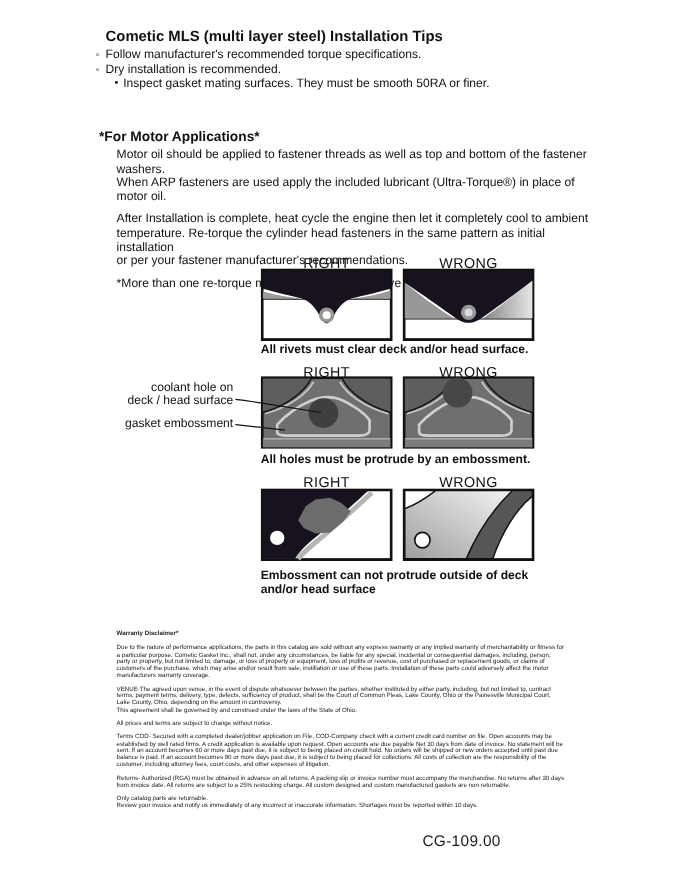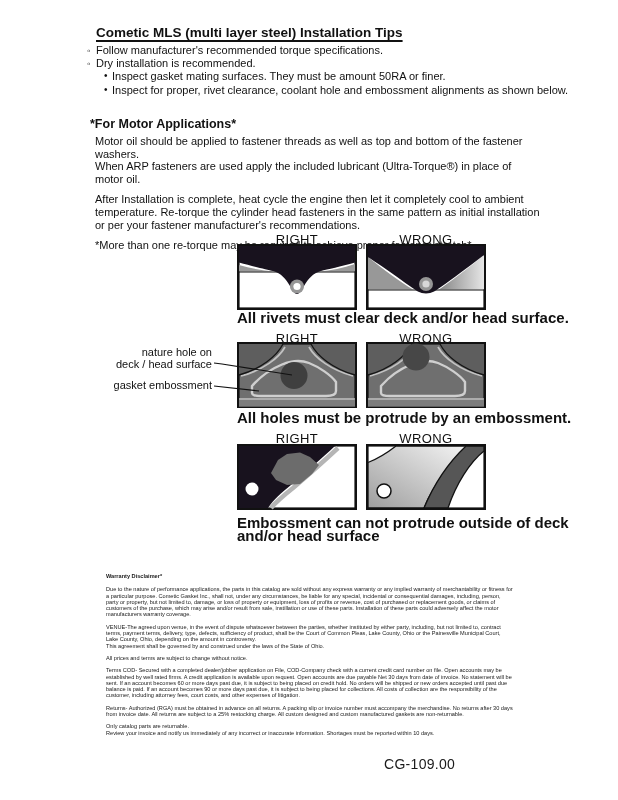--- a/index.html
+++ b/index.html
@@ -1,54 +1,53 @@
 <!DOCTYPE html>
 <html><head>
 <meta charset="utf-8">
 <style>
   html,body{margin:0;padding:0;background:#fff;}
   body{width:618px;height:800px;position:relative;overflow:hidden;
        font-family:"Liberation Sans","DejaVu Sans",sans-serif;color:#111;}
   .abs{position:absolute;}
   
   .doc-title{left:96px;top:25px;font-size:13.5px;font-weight:bold;
-             text-decoration:underline;text-decoration-thickness:1.5px;text-underline-offset:3px;}
+             text-decoration-thickness:1.5px;text-underline-offset:3px;}
   
   .tips{left:87px;top:44px;font-size:11px;line-height:13.2px;}
   .tip{position:relative;padding-left:9px;}
   .tip::before{content:"\25E6";position:absolute;left:0;top:0;font-size:10px;}
   .subtip{position:relative;margin-left:17px;padding-left:8px;}
   .subtip::before{content:"\2022";position:absolute;left:0;top:-1px;font-size:10px;}
   
   .diesel-heading{left:90px;top:117px;font-size:12.5px;font-weight:bold;}
   .paras{left:90px;top:135px;width:452px;font-size:11px;line-height:12.6px;}
-  .para{white-space:pre-line;margin:0 0 8px 5px;}
+  .para{white-space:pre-line;margin:0 0 8px 16px;}
   
   .fig-label{width:120px;text-align:center;font-size:13px;letter-spacing:.4px;color:#101010;}
-  .fig-caption{font-size:15px;font-weight:bold;white-space:pre-line;line-height:12.5px;}
+  .fig-caption{font-size:11px;font-weight:bold;white-space:pre-line;line-height:12.5px;}
   .fig-box{width:120px;height:66px;}
   .annot{width:132px;text-align:right;font-size:11px;line-height:12px;white-space:pre-line;}
   .leader{left:0;top:0;pointer-events:none;}
   
   .disclaimer{left:106px;top:573px;width:407px;font-size:5.6px;line-height:6.3px;color:#1a1a1a;}
   .disc-h{font-weight:bold;margin:0 0 7px 0;}
   .disc-p{white-space:pre-line;margin:0 0 6px 0;}
   
   .doc-code{left:384px;top:756px;font-size:14px;letter-spacing:.3px;color:#1a1a1a;}
 </style>
 </head>
 <body>
 
 <div class="abs doc-title">Cometic MLS (multi layer steel) Installation Tips</div>
 
 <div class="abs tips">
   <div class="tip">Follow manufacturer's recommended torque specifications.</div>
   <div class="tip">Dry installation is recommended.</div>
-  <div class="subtip">Inspect gasket mating surfaces.  They must be amount 50RA or finer.</div>
-  <div class="subtip">Inspect for proper, rivet clearance, coolant hole and embossment alignments as shown below.</div>
+  <div class="subtip">Inspect gasket mating surfaces.  They must be smooth 50RA or finer.</div>
 </div>
 
 <div class="abs diesel-heading">*For Motor Applications*</div>
 <div class="abs paras">
   <p class="para">Motor oil should be applied to fastener threads as well as top and bottom of the fastener washers.
 When ARP fasteners are used apply the included lubricant (Ultra-Torque®) in place of motor oil.</p>
   <p class="para">After Installation is complete, heat cycle the engine then let it completely cool to ambient
 temperature. Re-torque the cylinder head fasteners in the same pattern as initial installation
 or per your fastener manufacturer's recommendations.</p>
   <p class="para">*More than one re-torque may be required to achieve proper fastener stretch*</p>
@@ -81,21 +80,21 @@
   <path d="M2,2 H118 V11 C100,25 86,35 77,41.5 C70,46.5 66,49.5 60,49.5 C54,49.5 50,46.5 43,41.5 C34,35 20,25 2,13 Z" fill="#18121e"></path>
   <circle cx="60" cy="40" r="7" fill="#969696"></circle>
   <circle cx="60" cy="40" r="3.6" fill="#d8d8d8"></circle>
 </svg>
 
 <div class="abs fig-caption" style="left:237px;top:312px;">All rivets must clear deck and/or head surface.</div>
 
 <div class="abs fig-label" style="left:237px;top:331px;">RIGHT</div>
 <div class="abs fig-label" style="left:366px;top:331px;">WRONG</div>
 
-<div class="abs annot" style="left:80px;top:346px;">nature hole on
+<div class="abs annot" style="left:80px;top:346px;">coolant hole on
 deck / head surface</div>
 <div class="abs annot" style="left:80px;top:379px;">gasket embossment</div>
 
 <svg class="abs fig-box" style="left:237px;top:342px;" viewBox="0 0 120 66">
   <rect x="1.3" y="1.3" width="117.4" height="63.4" stroke="#111" stroke-width="2.6" fill="#6f6f6f"></rect>
   <path d="M2,2 L46,2 C40,14 24,27 2,33 Z" fill="#5e5e5e"></path>
   <path d="M48,5 C42,16 26,28 4,34" stroke="#c2c2c2" stroke-width="1.8" fill="none"></path>
   <path d="M46,2 C40,14 24,27 2,33" stroke="#151515" stroke-width="1.3" fill="none"></path>
   <path d="M118,2 L74,2 C80,14 96,27 118,33 Z" fill="#5e5e5e"></path>
   <path d="M72,5 C78,16 94,28 116,34" stroke="#c2c2c2" stroke-width="1.8" fill="none"></path>

